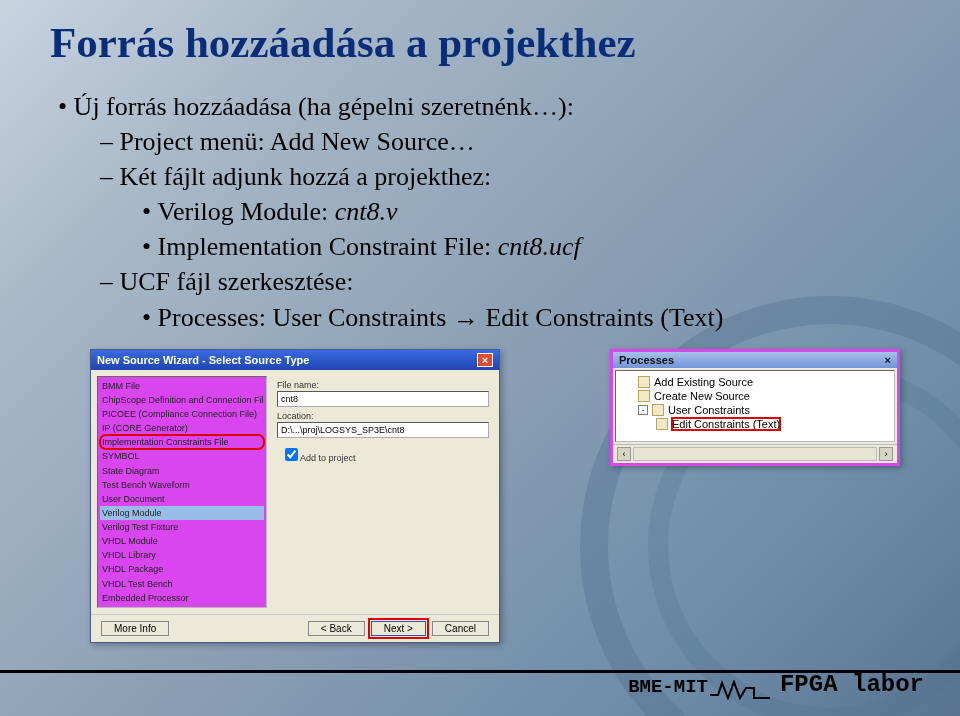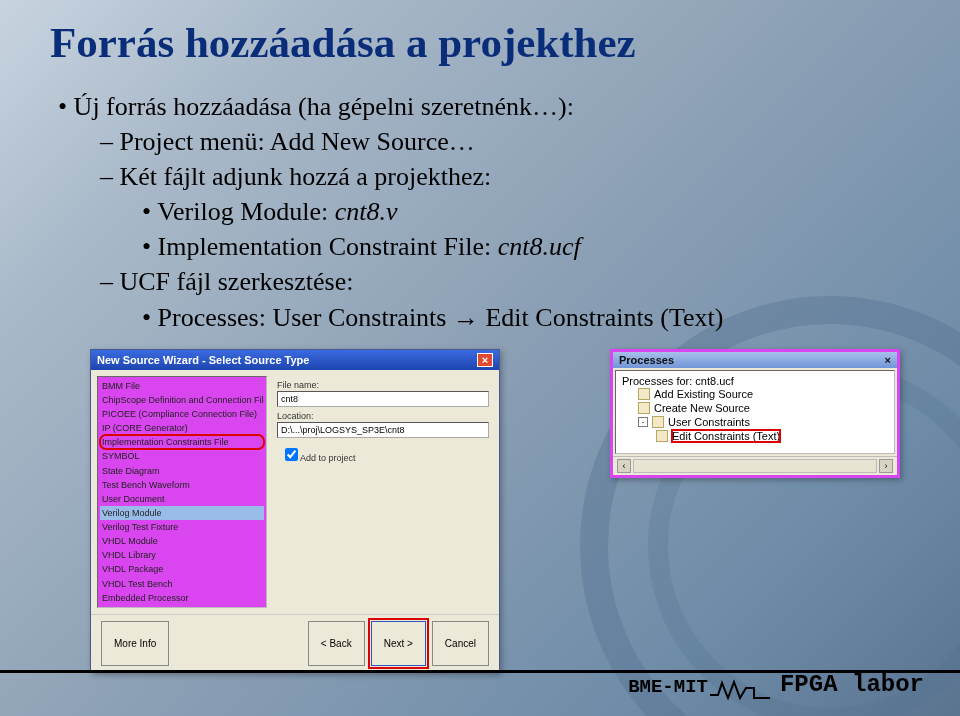--- a/index.html
+++ b/index.html
@@ -119,21 +119,21 @@
   .wiz-btns {
     display: flex;
     justify-content: flex-end;
     gap: 6px;
     padding: 6px 10px;
     border-top: 1px solid #ccc;
   }
   .wiz-btn {
     background: #ece9d8;
     border: 1px solid #888;
-    padding: 16px 12px;
+    padding: 1px 12px;
     font-size: 10px;
   }
   .wiz-btn.sel { outline: 2px solid #d00; outline-offset: 1px; border-color:#2a55c0;}
   .wiz-btn.more { margin-right: auto; }
   .proc-panel {
     position: absolute;
     right: 10px;
     top: 0;
     width: 290px;
     background: #ece9d8;
@@ -264,21 +264,20 @@
         <button class="wiz-btn">Cancel</button>
       </div>
     </div>
 
     <div class="proc-panel">
       <div class="proc-title">
         <span>Processes</span>
         <span>×</span>
       </div>
       <div class="proc-body">
-        <div>Processes for: cnt8.ucf</div>
         <div id="proc-tree">
             <div class="tree-row tree-ind1">
               <span class="tree-icon"></span>
               <span>Add Existing Source</span>
             </div>
             <div class="tree-row tree-ind1">
               <span class="tree-icon"></span>
               <span>Create New Source</span>
             </div>
             <div class="tree-row tree-ind1">

